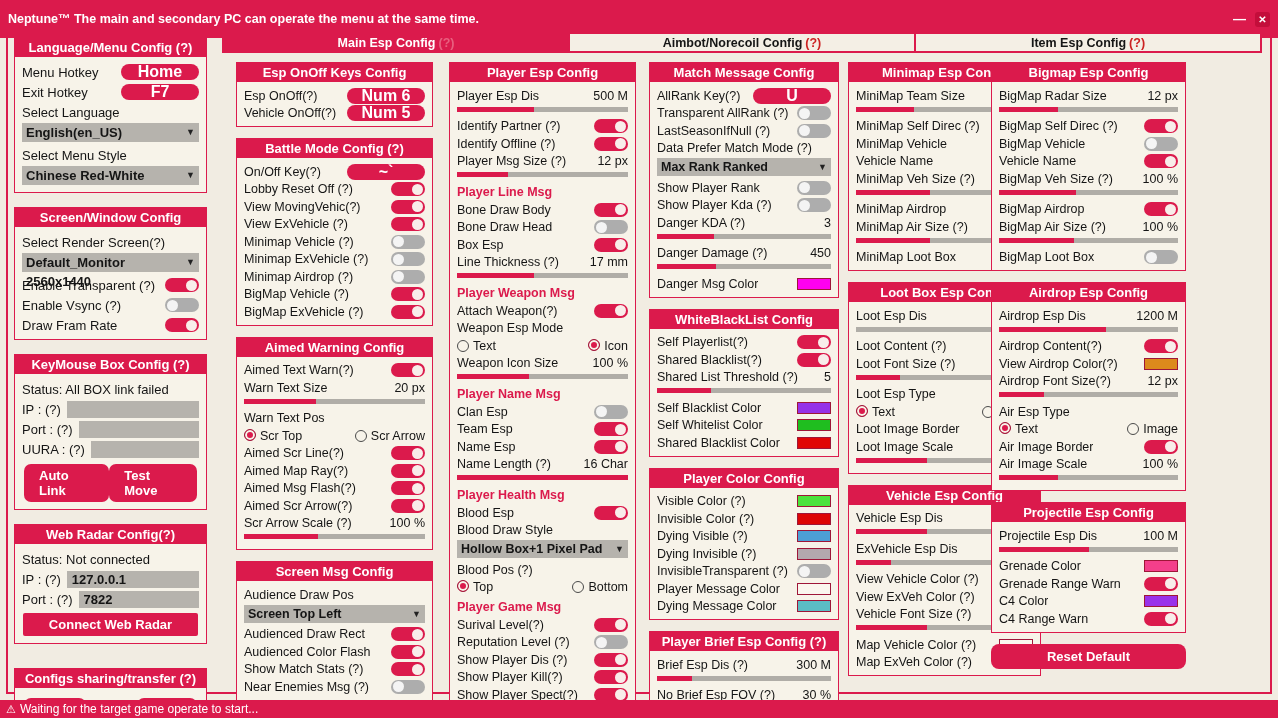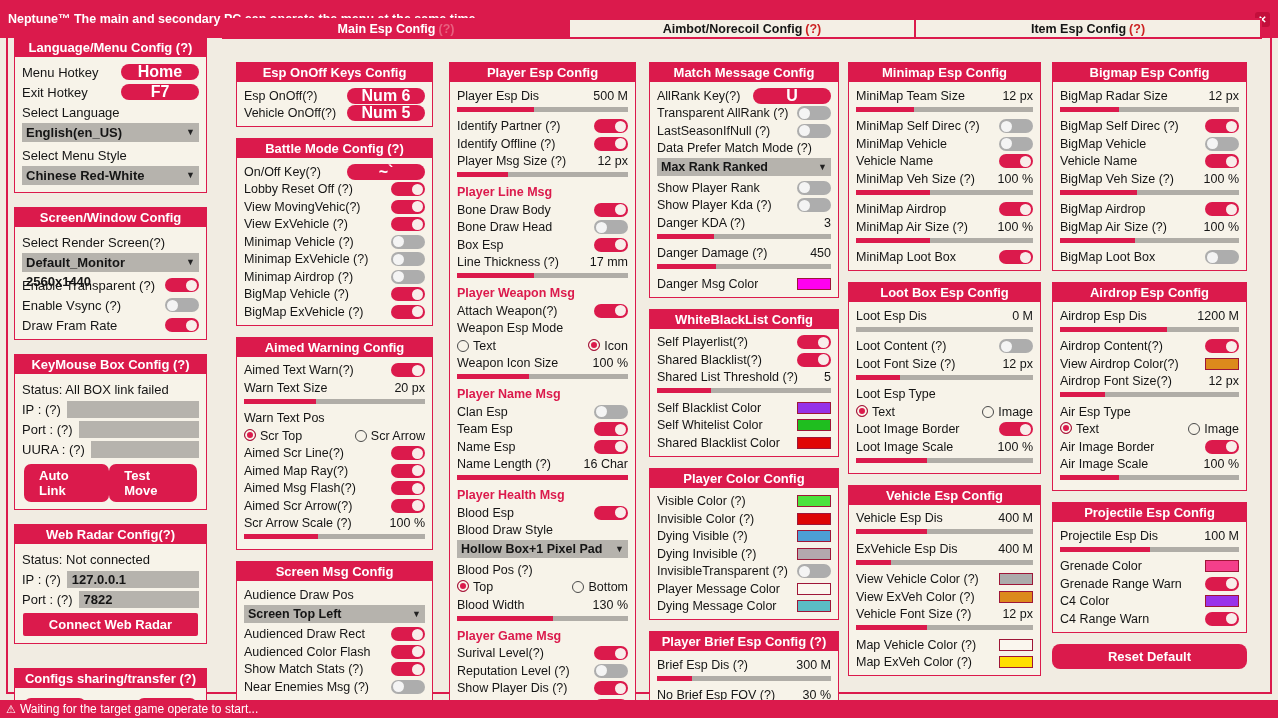--- a/index.html
+++ b/index.html
@@ -10,34 +10,34 @@
   .titlebar{position:absolute;top:0;left:0;width:1278px;height:38px;background:var(--red);color:#fff;
     display:flex;align-items:center;font-size:12.5px;font-weight:bold;padding:0 8px;}
   .titlebar .t{flex:1;}
   .winbtns{display:flex;align-items:center;gap:9px;}
   .minbtn{color:#fff;font-size:13px;line-height:10px;cursor:default;}
   .closebtn{width:15px;height:15px;background:#C30E3B;border-radius:3px;color:#fff;font-size:10px;
     display:flex;align-items:center;justify-content:center;font-weight:bold;}
   
   .frame{position:absolute;left:6px;top:30px;width:1266px;height:664px;border:2px solid var(--red);}
   
-  .tabs{position:absolute;left:222px;top:18px;width:1040px;height:21px;display:flex;}
+  .tabs{position:absolute;left:222px;top:32px;width:1040px;height:21px;display:flex;}
   .tab{height:21px;display:flex;align-items:center;justify-content:center;font-size:12.5px;font-weight:bold;gap:3px;}
   .tab.active{background:var(--red);color:#fff;width:348px;}
   .tab.active .q{color:#E8607F;}
   .tab.inactive{background:#F4EFE5;border:2px solid var(--red);color:#151515;width:346px;border-left:none;}
   .tab.inactive .q{color:#8A8A8A;}
   
   .col{position:absolute;display:flex;flex-direction:column;}
   #col1{left:14px;top:37px;width:193px;}
   #col2{left:236px;top:62px;width:197px;}
   #col3{left:449px;top:62px;width:187px;}
   #col4{left:649px;top:62px;width:190px;}
   #col5{left:848px;top:62px;width:193px;}
-  #col6{left:1052px;top:62px;width:195px;}
+  #col6{left:991px;top:62px;width:195px;}
   .panel{border:1px solid var(--red);background:var(--panel);margin-bottom:11px;}
   #col1 .panel{margin-bottom:14px;}
   #col1 .panel:nth-child(4){margin-bottom:24px;}
   .phead{background:var(--red);color:#fff;font-weight:bold;font-size:13px;text-align:center;height:19px;line-height:19px;
     white-space:nowrap;overflow:hidden;}
   .pbody{padding:5px 7px 4px 7px;}
   .row{display:flex;align-items:center;justify-content:space-between;min-height:17.5px;font-size:12.5px;}
   #col1 .row{min-height:20px;font-size:13px;}
   .lbl{white-space:nowrap;overflow:hidden;}
   .val{white-space:nowrap;margin-left:4px;}
@@ -508,29 +508,20 @@
         <div class="radrow">
           <span class="rad">
             <span class="rdot sel"></span>
             <span>Top</span>
           </span>
           <span class="rad">
             <span class="rdot"></span>
             <span>Bottom</span>
           </span>
         </div>
-        <div>
-          <div class="row">
-            <span class="lbl">Blood Width</span>
-            <span class="val">130 %</span>
-          </div>
-          <div class="track">
-            <div class="fill" style="width: 56%;"></div>
-          </div>
-        </div>
         <div class="sub">Player Game Msg</div>
         <div class="row">
           <span class="lbl">Surival Level(?)</span>
           <span class="tog on">
             <i></i>
           </span>
         </div>
         <div class="row">
           <span class="lbl">Reputation Level (?)</span>
           <span class="tog off">

